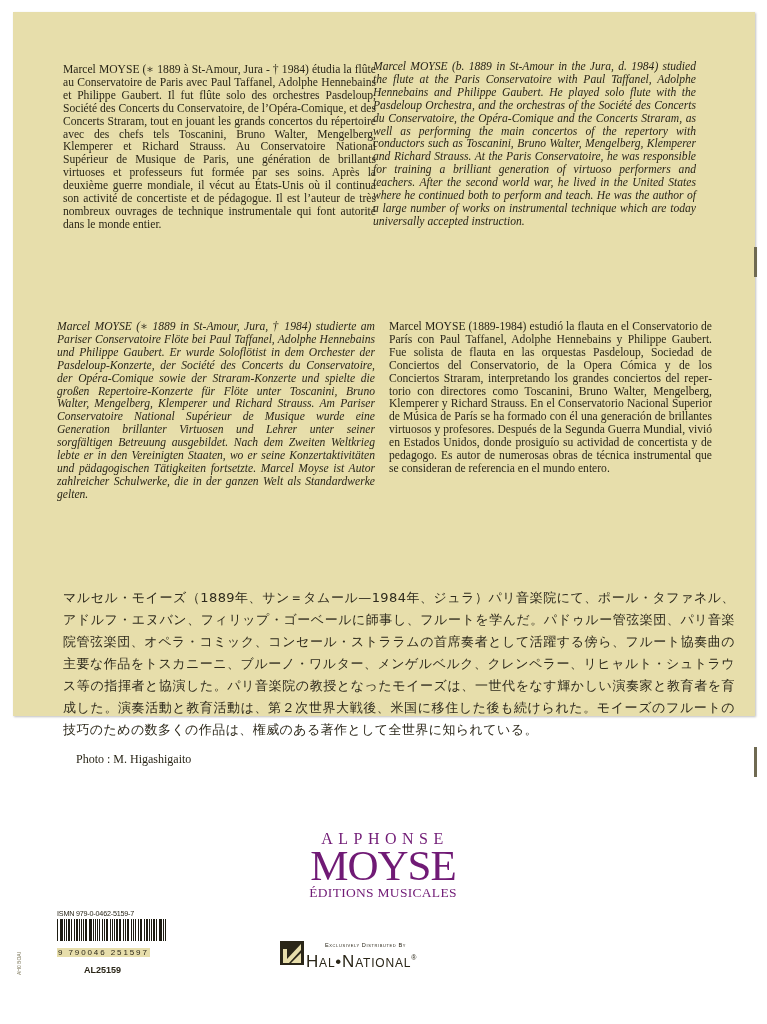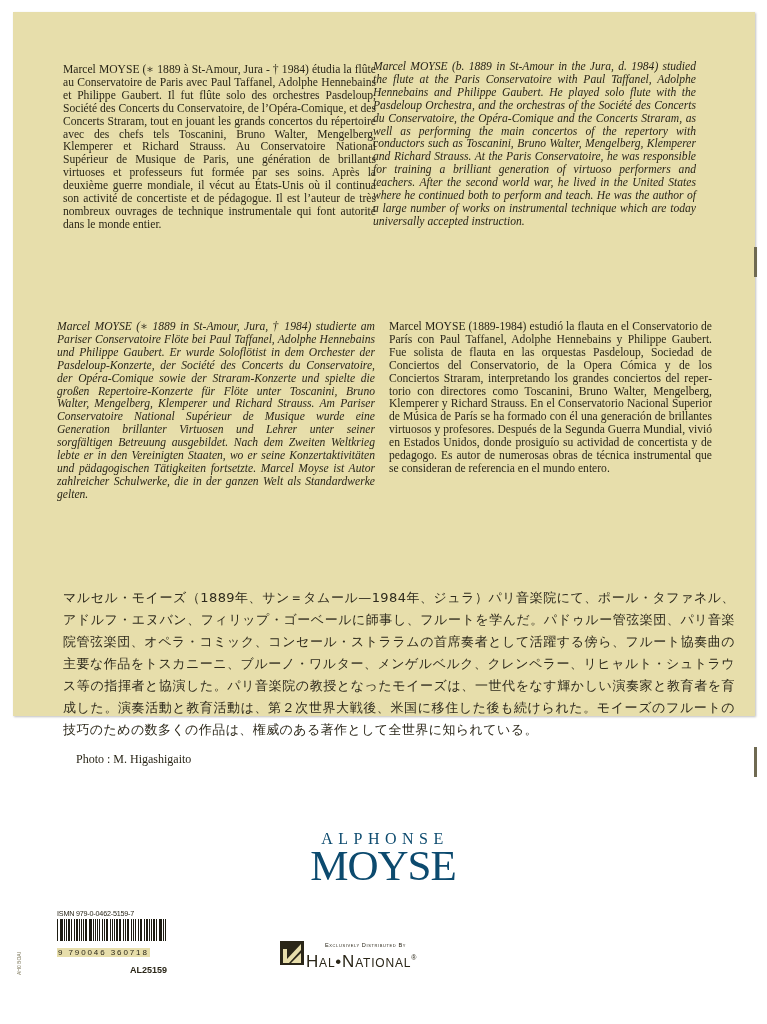--- a/index.html
+++ b/index.html
@@ -30,31 +30,31 @@
   #p-ja {
     position: absolute; left: 50px; top: 575px; width: 672px;
     font-family: "DejaVu Sans", sans-serif; font-size: 13px; line-height: 22px;
     text-align: justify; color: #2e2a1c; letter-spacing: 0.4px;
   }
   #photo {
     position: absolute; left: 63px; top: 740px; font-size: 12px;
   }
   .logo {
     position: absolute; left: 270px; top: 818px; width: 200px; text-align: center;
-    color: #0c4a6e;
+    color: #701a75;
   }
   .logo .l1 { font-size: 16px; letter-spacing: 5.5px; line-height: 18px; margin-left: 4px; }
   .logo .l2 { font-size: 43px; line-height: 36px; letter-spacing: -1px; }
   .logo .l3 { font-size: 13.5px; line-height: 18px; letter-spacing: 0.3px; }
   .barcode-box { position: absolute; left: 44px; top: 897px; width: 110px; }
   .ismn { font-family: "Liberation Sans", sans-serif; font-size: 7.2px; letter-spacing: -0.2px; }
   .bars { display: flex; align-items: flex-end; height: 22px; margin-top: 1px; }
   .bars span { display: inline-block; background: #1d1b12; height: 22px; }
   .barnum { font-family: "Liberation Sans", sans-serif; font-size: 8px; letter-spacing: 1.9px; margin-top: -4px; background: #e7deab; display: inline-block; padding: 0 1px; }
-  .code { font-family: "Liberation Sans", sans-serif; font-weight: bold; font-size: 9px; margin-top: 6px; margin-left: 27px; text-align: right; }
+  .code { font-family: "Liberation Sans", sans-serif; font-weight: bold; font-size: 9px; margin-top: 6px; margin-left: 27px; }
   .hl { position: absolute; left: 267px; top: 926px; width: 230px; height: 34px; }
   .hl .dist {
     position: absolute; left: 45px; top: 4px; font-family: "Liberation Sans", sans-serif;
     font-size: 5.6px; letter-spacing: 0.6px; font-variant: small-caps; color: #2a2618;
   }
   .hl .mark {
     position: absolute; left: 0; top: 3px; width: 24px; height: 24px;
   }
   .hl .name {
     position: absolute; left: 26px; top: 14px; font-family: "Liberation Sans", sans-serif;
@@ -76,20 +76,21 @@
   <div class="para it" id="p-en">Marcel MOYSE (b. 1889 in St-Amour in the Jura, d. 1984) studied the flute at the Paris Conservatoire with Paul Taffanel, Adolphe Hennebains and Philippe Gaubert. He played solo flute with the Pasdeloup Orchestra, and the orchestras of the Société des Concerts du Conservatoire, the Opéra-Comique and the Concerts Straram, as well as per­forming the main concertos of the repertory with conductors such as Toscanini, Bruno Walter, Mengelberg, Klemperer and Richard Strauss. At the Paris Conservatoire, he was responsible for training a brilliant generation of virtuoso performers and teachers. After the second world war, he lived in the United States where he continued both to perform and teach. He was the author of a large number of works on instrumental technique which are today univer­sally accepted instruction.</div>
   <div class="para it" id="p-de">Marcel MOYSE (∗ 1889 in St-Amour, Jura, † 1984) studierte am Pariser Conservatoire Flöte bei Paul Taffanel, Adolphe Hennebains und Philippe Gaubert. Er wurde Soloflötist in dem Orchester der Pasdeloup-Konzerte, der Société des Concerts du Conservatoire, der Opéra-Comique sowie der Straram-Konzerte und spielte die großen Repertoire-Kon­zerte für Flöte unter Toscanini, Bruno Walter, Mengelberg, Klemperer und Richard Strauss. Am Pariser Conservatoire National Supérieur de Musique wurde eine Generation bril­lanter Virtuosen und Lehrer unter seiner sorgfältigen Betreuung ausgebildet. Nach dem Zweiten Weltkrieg lebte er in den Vereinigten Staaten, wo er seine Konzertaktivitä­ten und pädagogischen Tätigkeiten fortsetzte. Marcel Moyse ist Autor zahlreicher Schulwerke, die in der ganzen Welt als Standardwerke gelten.</div>
   <div class="para" id="p-es">Marcel MOYSE (1889-1984) estudió la flauta en el Conservatorio de París con Paul Taffanel, Adolphe Hen­nebains y Philippe Gaubert. Fue solista de flauta en las orquestas Pasdeloup, Sociedad de Conciertos del Conservatorio, de la Opera Cómica y de los Conciertos Straram, interpretando los grandes conciertos del reper­torio con directores como Toscanini, Bruno Walter, Mengelberg, Klemperer y Richard Strauss. En el Conser­vatorio Nacional Superior de Música de París se ha for­mado con él una generación de brillantes virtuosos y profesores. Después de la Segunda Guerra Mundial, vivió en Estados Unidos, donde prosiguío su actividad de concertista y de pedagogo. Es autor de numerosas obras de técnica instrumental que se consideran de referencia en el mundo entero.</div>
   <div id="p-ja">マルセル・モイーズ（1889年、サン＝タムール—1984年、ジュラ）パリ音楽院にて、ポール・タファネル、アドルフ・エヌバン、フィリップ・ゴーベールに師事し、フルートを学んだ。パドゥルー管弦楽団、パリ音楽院管弦楽団、オペラ・コミック、コンセール・ストララムの首席奏者として活躍する傍ら、フルート協奏曲の主要な作品をトスカニーニ、ブルーノ・ワルター、メンゲルベルク、クレンペラー、リヒャルト・シュトラウス等の指揮者と協演した。パリ音楽院の教授となったモイーズは、一世代をなす輝かしい演奏家と教育者を育成した。演奏活動と教育活動は、第２次世界大戦後、米国に移住した後も続けられた。モイーズのフルートの技巧のための数多くの作品は、権威のある著作として全世界に知られている。</div>
 
   <div id="photo">Photo : M. Higashigaito</div>
 
   <div class="logo">
     <div class="l1">ALPHONSE</div>
     <div class="l2">MOYSE</div>
+    <div class="l3">ÉDITIONS MUSICALES</div>
   </div>
 
   <div class="barcode-box">
     <div class="ismn">ISMN 979-0-0462-5159-7</div>
     <div class="bars" id="bars">
         <span style="width: 1px; margin-right: 2px; background: rgb(29, 27, 18);"></span>
         <span style="width: 1px; margin-right: 1px; background: rgb(29, 27, 18);"></span>
         <span style="width: 2px; margin-right: 1px; background: rgb(29, 27, 18);"></span>
         <span style="width: 1px; margin-right: 2px; background: rgb(29, 27, 18);"></span>
         <span style="width: 1px; margin-right: 1px; background: rgb(29, 27, 18);"></span>
@@ -129,21 +130,21 @@
         <span style="width: 2px; margin-right: 1px; background: rgb(29, 27, 18);"></span>
         <span style="width: 1px; margin-right: 2px; background: rgb(29, 27, 18);"></span>
         <span style="width: 1px; margin-right: 1px; background: rgb(29, 27, 18);"></span>
         <span style="width: 3px; margin-right: 1px; background: rgb(29, 27, 18);"></span>
         <span style="width: 1px; margin-right: 2px; background: rgb(29, 27, 18);"></span>
         <span style="width: 1px; margin-right: 1px; background: rgb(29, 27, 18);"></span>
         <span style="width: 2px; margin-right: 1px; background: rgb(29, 27, 18);"></span>
         <span style="width: 1px; margin-right: 2px; background: rgb(29, 27, 18);"></span>
         <span style="width: 1px; margin-right: 1px; background: rgb(29, 27, 18);"></span>
       </div>
-    <div class="barnum">9 790046 360718</div>
+    <div class="barnum">9 790046 251597</div>
     <div class="code">AL25159</div>
   </div>
 
   <div class="hl">
     <svg class="mark" viewBox="0 0 24 24">
       <rect x="0" y="0" width="24" height="24" fill="#2a2618"></rect>
       <path d="M3 22 L3 8 L7 8 L7 18 L21 3 L21 9 L9 22 Z" fill="#e7deab"></path>
       <path d="M11 22 L21 12 L21 22 Z" fill="#e7deab"></path>
     </svg>
     <div class="dist">Exclusively Distributed By</div>

